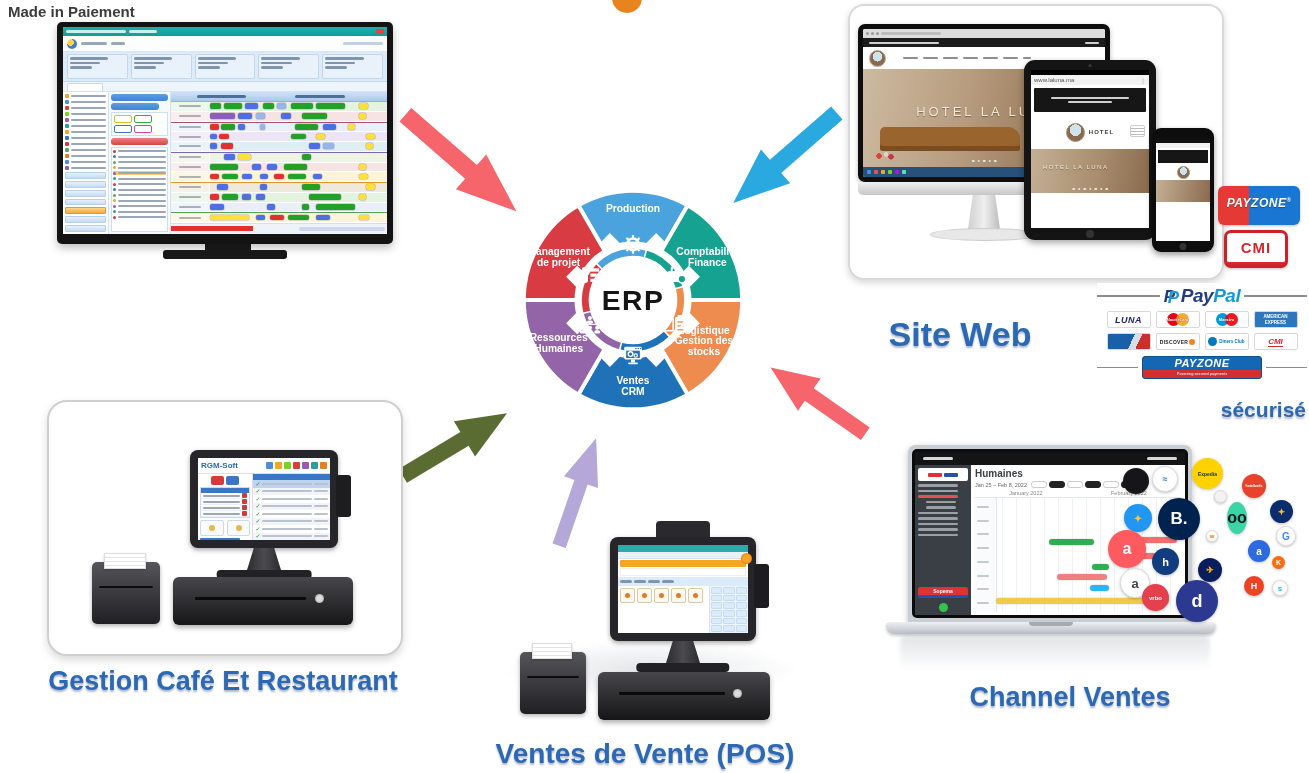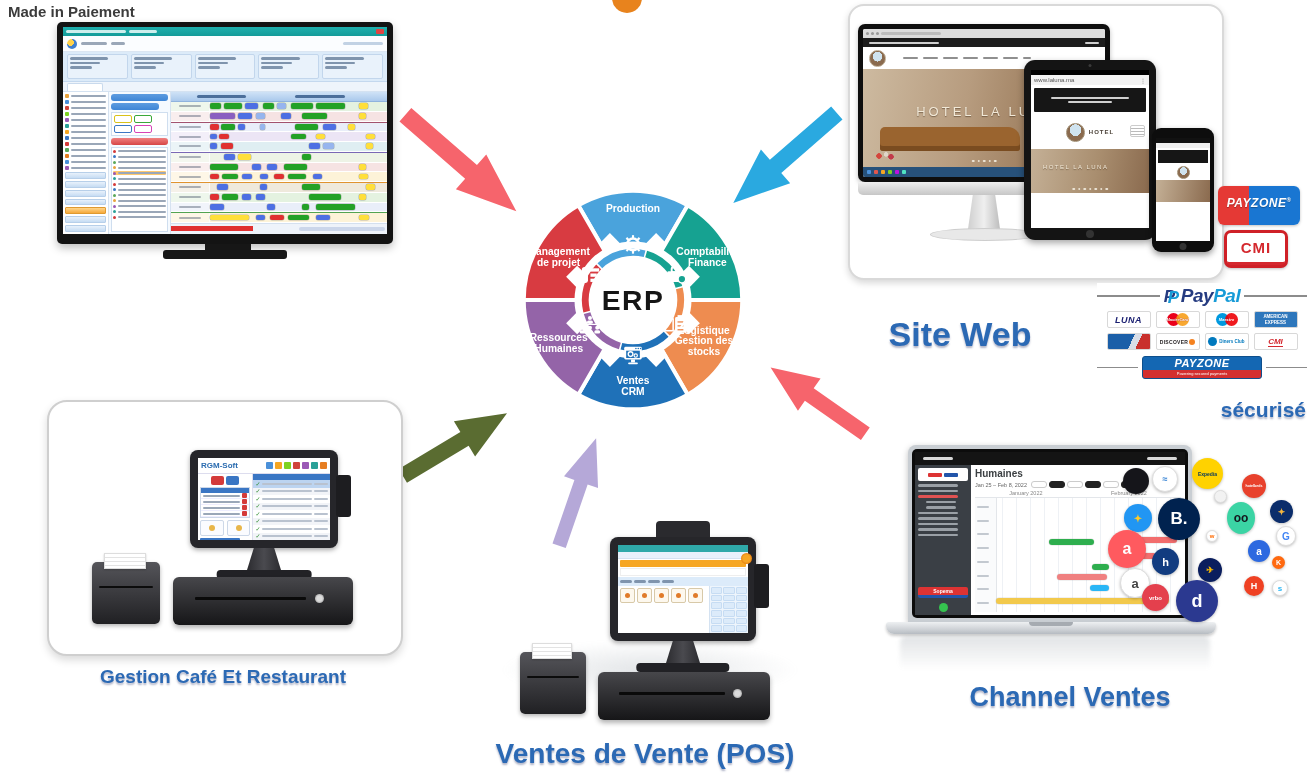--- a/index.html
+++ b/index.html
@@ -917,21 +917,21 @@
     </div>
   <div class="laptop-refl"></div>
   <div class="cm-cloud" id="cmCloud">
       <div class="clogo" style="left: 243px; top: 30px; width: 26px; height: 26px; background: rgb(21, 21, 26); color: rgb(255, 255, 255); font-size: 5px;"></div>
       <div class="clogo" style="left: 272px; top: 28px; width: 26px; height: 26px; background: rgb(255, 255, 255); color: rgb(45, 125, 210); font-size: 9px; border: 1px solid rgb(221, 221, 221);">≈</div>
       <div class="clogo" style="left: 312px; top: 20px; width: 31px; height: 31px; background: rgb(255, 210, 0); color: rgb(0, 53, 95); font-size: 5px;">Expedia</div>
       <div class="clogo" style="left: 362px; top: 36px; width: 24px; height: 24px; background: rgb(232, 65, 44); color: rgb(255, 255, 255); font-size: 3.6px;">hotelbeds</div>
       <div class="clogo" style="left: 334px; top: 52px; width: 13px; height: 13px; background: rgb(242, 242, 242); color: rgb(153, 153, 153); font-size: 4px; border: 1px solid rgb(221, 221, 221);"></div>
       <div class="clogo" style="left: 244px; top: 66px; width: 28px; height: 28px; background: rgb(33, 150, 243); color: rgb(255, 202, 40); font-size: 10px;">✦</div>
       <div class="clogo" style="left: 278px; top: 60px; width: 42px; height: 42px; background: rgb(0, 34, 79); color: rgb(255, 255, 255); font-size: 17px;">B.</div>
-      <div class="clogo" style="left: 347px; top: 64px; width: 28px; height: 32px; background: rgb(59, 212, 164); color: rgb(20, 24, 31); font-size: 12px;">oo</div>
+      <div class="clogo" style="left: 347px; top: 64px; width: 20px; height: 32px; background: rgb(59, 212, 164); color: rgb(20, 24, 31); font-size: 16px;">oo</div>
       <div class="clogo" style="left: 390px; top: 62px; width: 23px; height: 23px; background: rgb(11, 45, 107); color: rgb(244, 182, 63); font-size: 9px;">✦</div>
       <div class="clogo" style="left: 396px; top: 88px; width: 20px; height: 20px; background: rgb(255, 255, 255); color: rgb(66, 133, 244); font-size: 10px; border: 1px solid rgb(221, 221, 221);">G</div>
       <div class="clogo" style="left: 326px; top: 92px; width: 12px; height: 12px; background: rgb(255, 255, 255); color: rgb(255, 106, 0); font-size: 6px; border: 1px solid rgb(221, 221, 221);">w</div>
       <div class="clogo" style="left: 228px; top: 92px; width: 38px; height: 38px; background: rgb(255, 90, 95); color: rgb(255, 255, 255); font-size: 16px;">a</div>
       <div class="clogo" style="left: 368px; top: 102px; width: 22px; height: 22px; background: rgb(45, 105, 224); color: rgb(255, 255, 255); font-size: 10px;">a</div>
       <div class="clogo" style="left: 272px; top: 110px; width: 27px; height: 27px; background: rgb(18, 60, 128); color: rgb(255, 255, 255); font-size: 11px;">h</div>
       <div class="clogo" style="left: 392px; top: 118px; width: 13px; height: 13px; background: rgb(255, 105, 15); color: rgb(255, 255, 255); font-size: 7px;">K</div>
       <div class="clogo" style="left: 318px; top: 120px; width: 24px; height: 24px; background: rgb(10, 30, 94); color: rgb(249, 186, 0); font-size: 9px;">✈</div>
       <div class="clogo" style="left: 240px; top: 130px; width: 30px; height: 30px; background: rgb(255, 255, 255); color: rgb(68, 68, 68); font-size: 13px; border: 1px solid rgb(221, 221, 221);">a</div>
       <div class="clogo" style="left: 364px; top: 138px; width: 20px; height: 20px; background: rgb(239, 65, 35); color: rgb(255, 255, 255); font-size: 9px;">H</div>
@@ -1045,21 +1045,21 @@
               <div class="dash" style="width: 20%; flex: 0 0 auto;"></div>
             </div>
           </div>
       </div>
     </div>
   </div>
   <div class="drawer" style="left:173px;top:577px;width:180px;height:48px;">
       <span class="slit"></span>
       <span class="lock"></span>
     </div>
-  <div class="cap" style="left:45px;top:666px;width:356px;font-size:19px;">Gestion Café Et Restaurant</div>
+  <div class="cap" style="left:45px;top:666px;width:356px;font-size:27px;">Gestion Café Et Restaurant</div>
 
   <div class="soft-refl" style="left:500px;top:640px;width:300px;height:60px;"></div>
   <div class="printer" style="left:520px;top:652px;width:66px;height:62px;">
       <span class="paper"></span>
       <span class="slot"></span>
     </div>
   <div class="posmon" style="left:610px;top:537px;width:146px;height:104px;">
     <span class="mount"></span>
       <span class="reader"></span>
       <span class="neck"></span>

